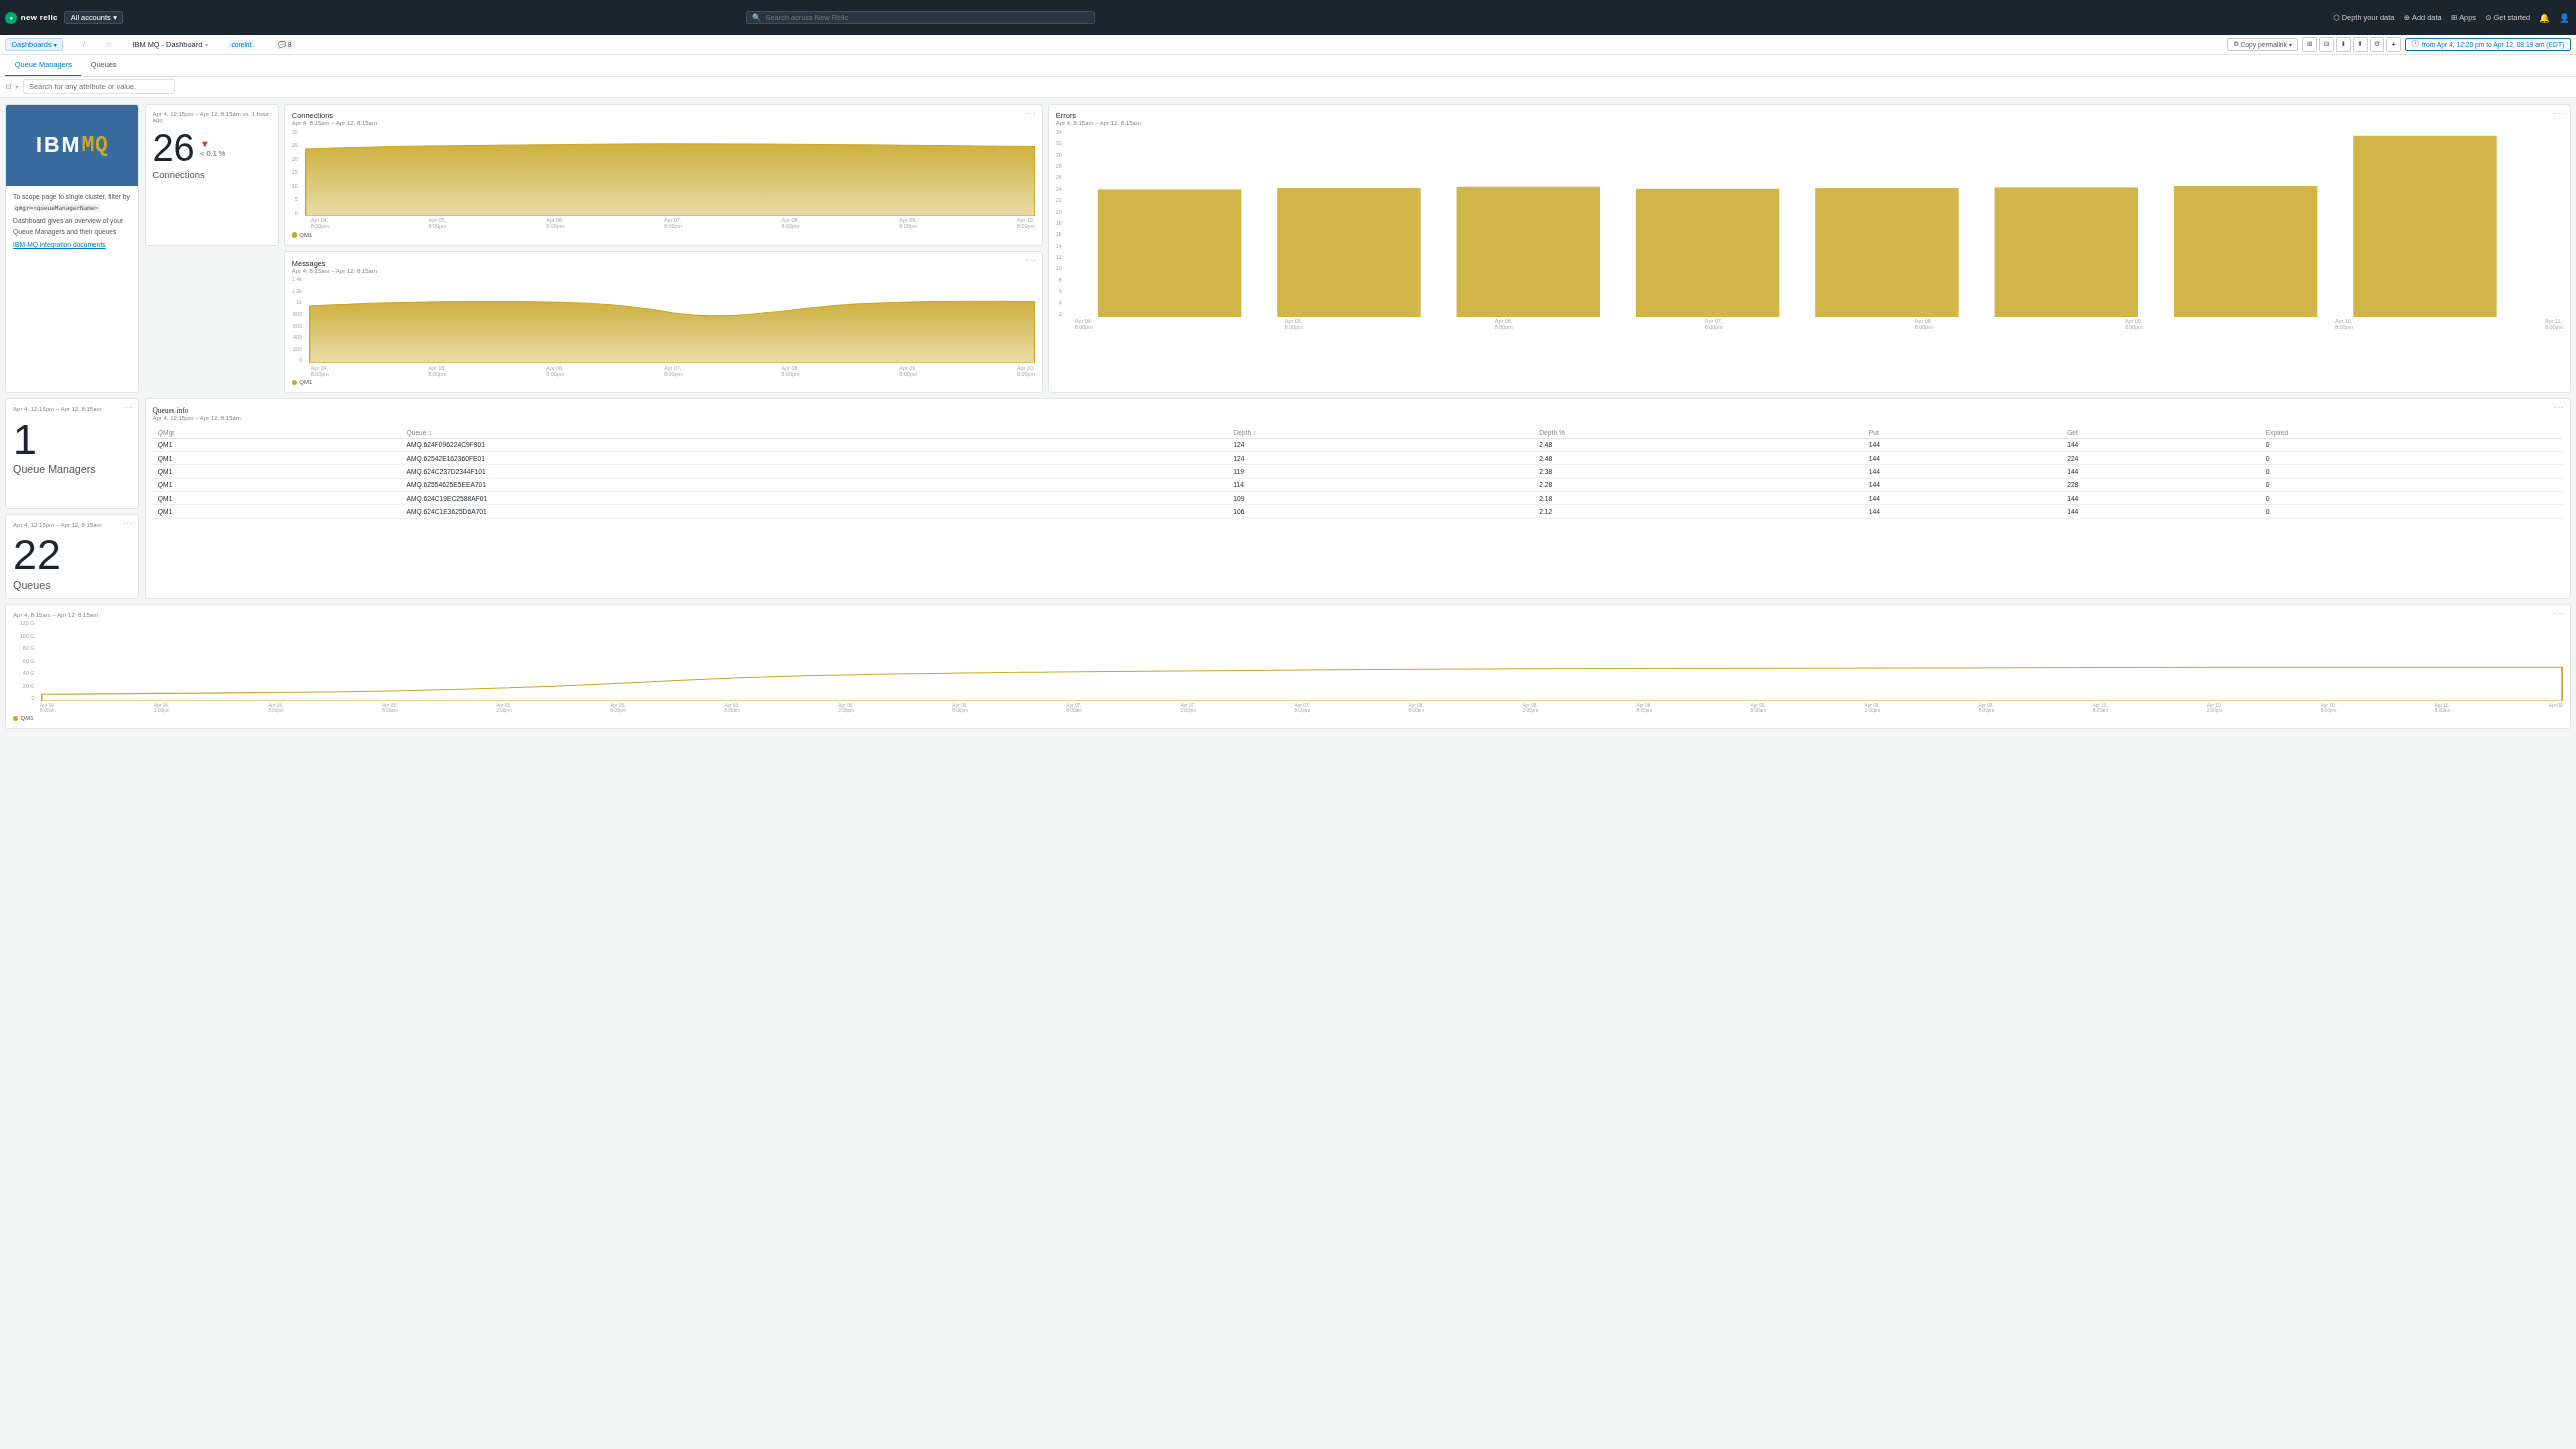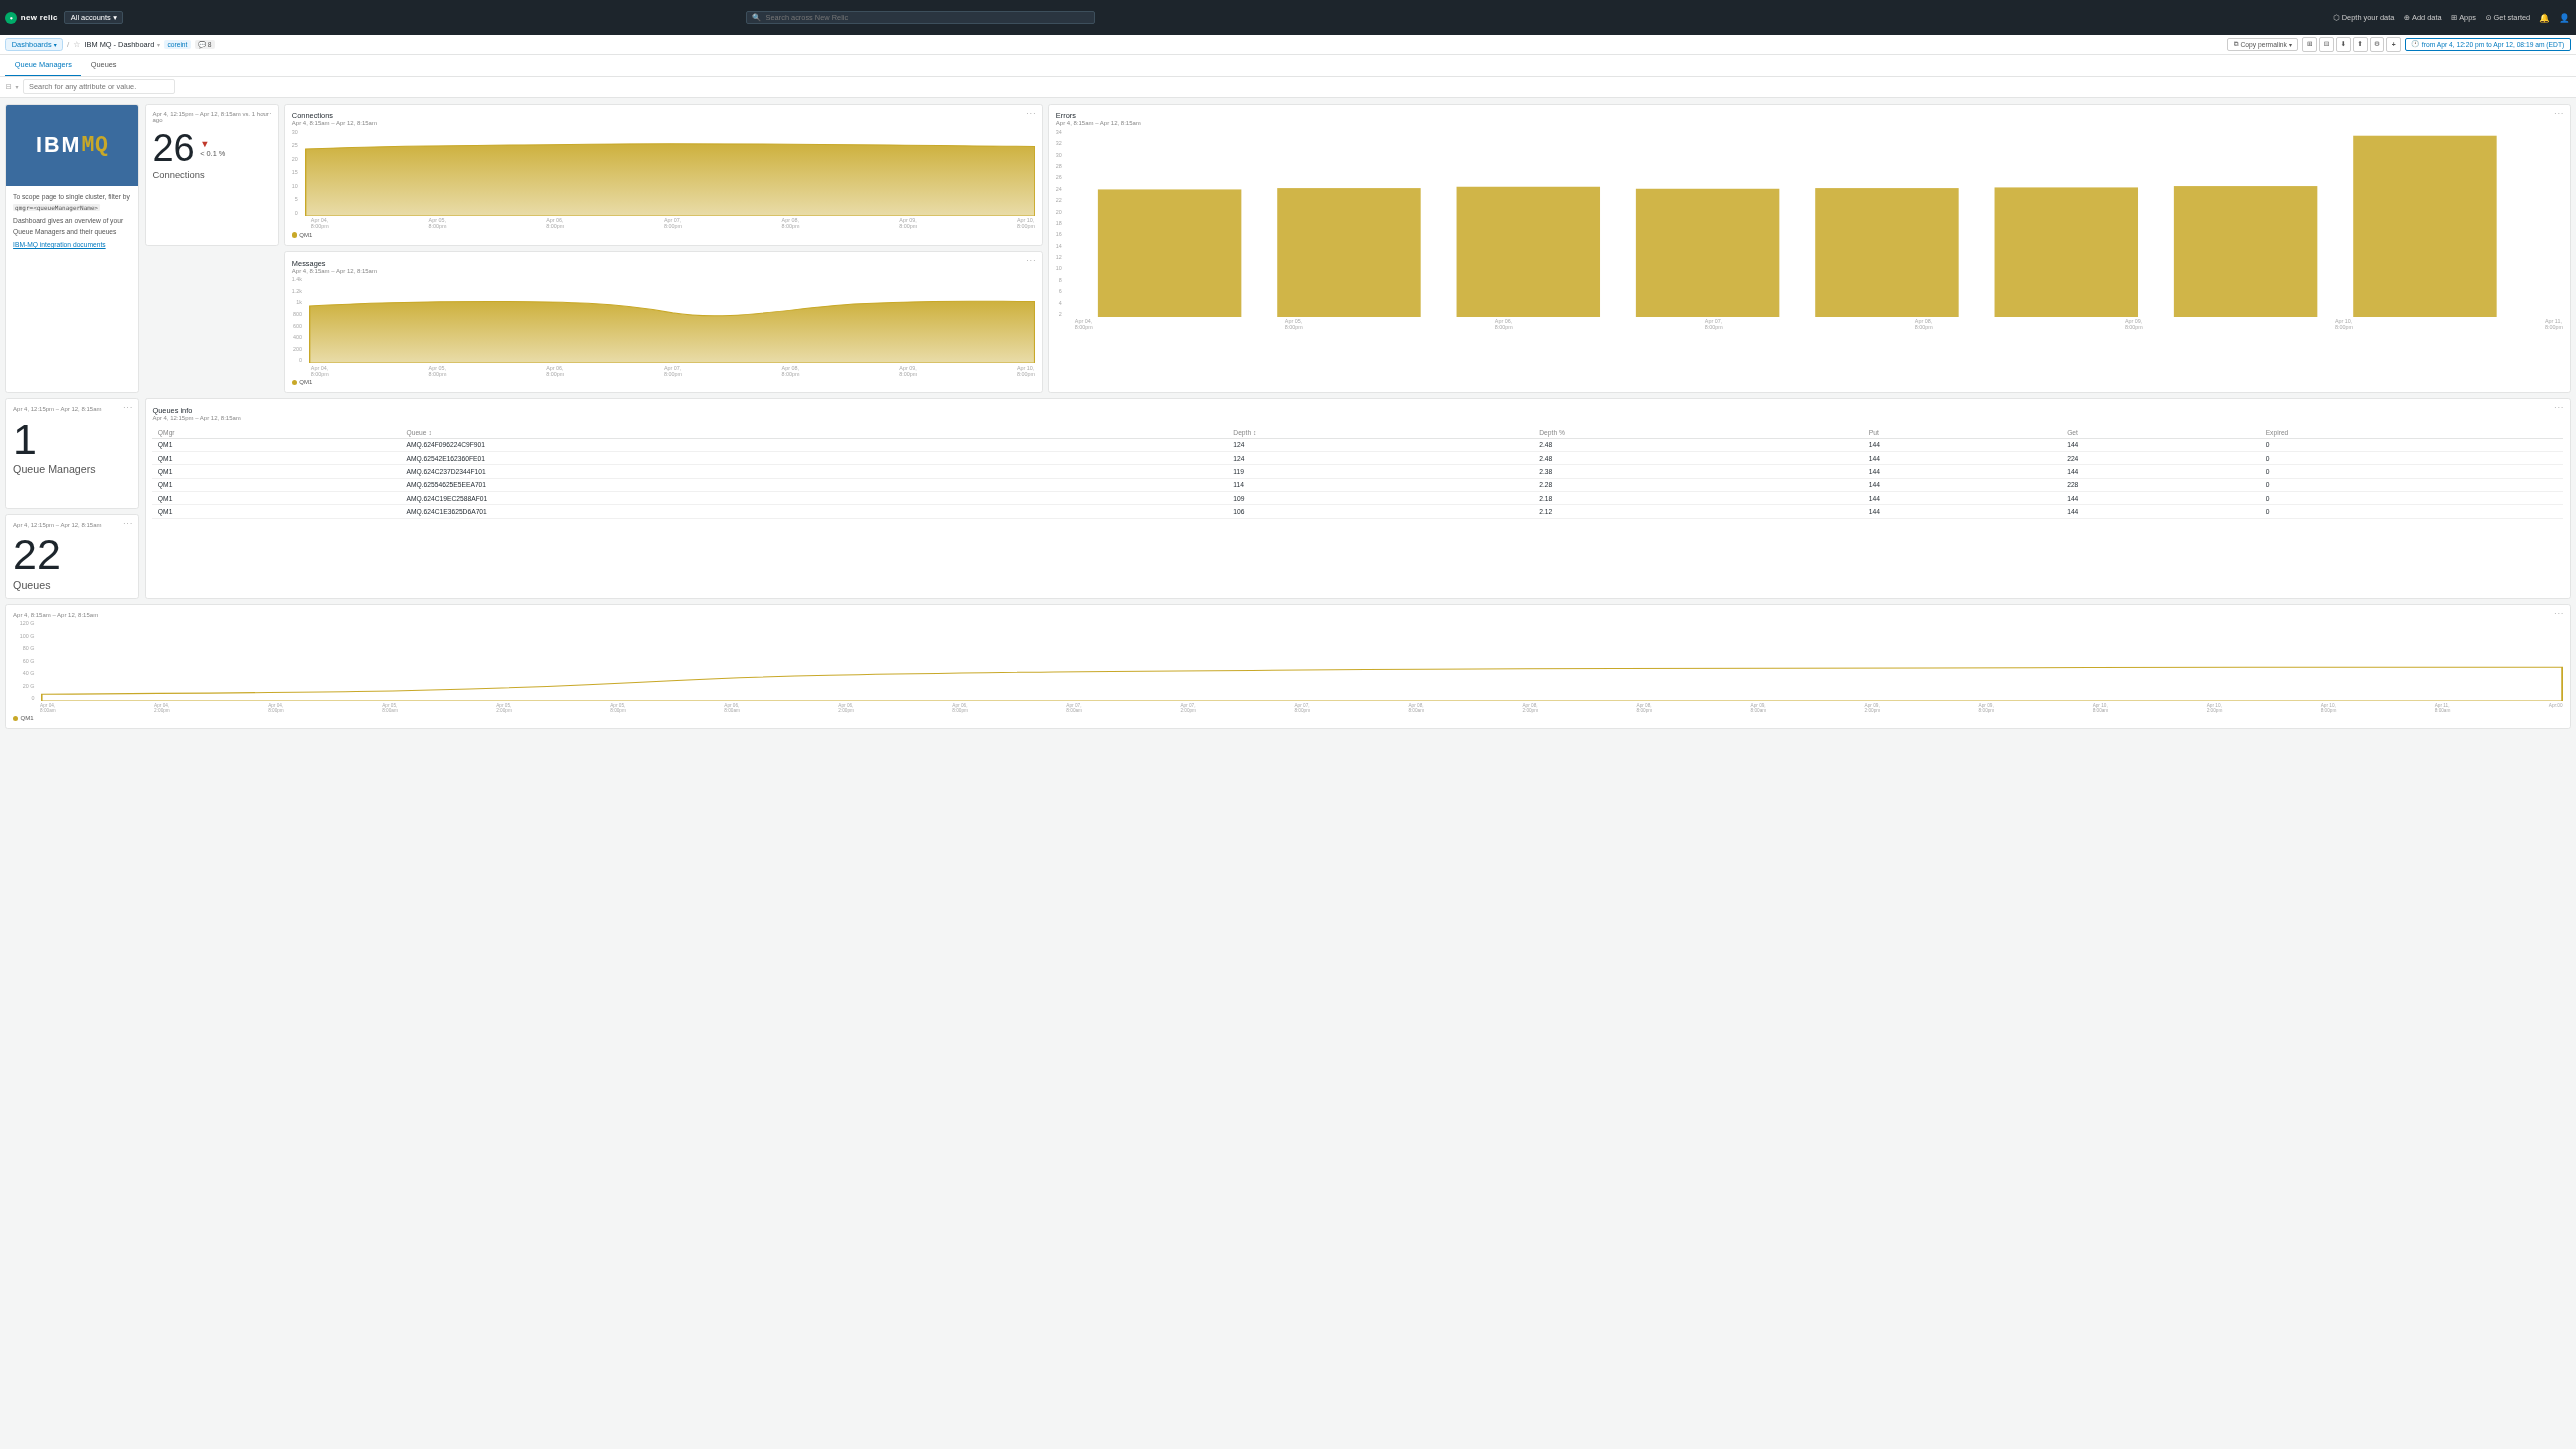--- a/index.html
+++ b/index.html
@@ -38,21 +38,21 @@
     </div>
     <div style="display:flex;align-items:center;gap:2px;font-size:7.4px;color:#ccc;cursor:pointer;">
       <span>⊙</span>
       <span>Get started</span>
     </div>
     <span style="color:#ccc;cursor:pointer;font-size:8.7px;">🔔</span>
     <span style="color:#ccc;cursor:pointer;font-size:8.7px;">👤</span>
   </div>
 </nav>
 
-<div style="display:flex;align-items:center;background:#fff;border-bottom:0.7px solid #e3e4e4;height:20px;padding:0 5.4px;gap:4px;">
+<div style="display:flex;align-items:center;background:#fff;border-bottom:0.7px solid #e3e4e4;height:20px;padding:0 5.4px;gap:20px;">
   <div style="background:#e8f4fd;border:0.7px solid #b3d9f5;border-radius:2.7px;font-size:7.4px;padding:0.7px 5.4px;color:#0079bf;cursor:pointer;display:flex;align-items:center;gap:2px;">
     <span>Dashboards</span>
     <span style="font-size:6px;">▾</span>
   </div>
   <span style="color:#aaa;">/</span>
   <span style="color:#aaa;cursor:pointer;font-size:8px;">☆</span>
   <div style="font-size:7.4px;color:#1d252c;font-weight:500;display:flex;align-items:center;gap:2.7px;cursor:pointer;">
     <span>IBM MQ - Dashboard</span>
     <span style="font-size:6px;color:#aaa;">▾</span>
   </div>
@@ -288,21 +288,21 @@
 
   <div style="background:#fff;border-radius:2.7px;border:0.7px solid #e3e4e4;padding:6.7px;position:relative;grid-column:1;grid-row:4;">
     <div style="position:absolute;top:4px;right:5.4px;cursor:pointer;color:#aaa;font-size:8px;letter-spacing:0.7px;">···</div>
     <div style="font-size:6px;color:#888;">Apr 4, 12:15pm – Apr 12, 8:15am</div>
     <div style="font-size:43px;font-weight:300;color:#1d252c;line-height:1;margin-top:5.4px;">22</div>
     <div style="font-size:10.7px;color:#555;margin-top:2.7px;">Queues</div>
   </div>
 
   <div style="background:#fff;border-radius:2.7px;border:0.7px solid #e3e4e4;padding:6.7px;position:relative;grid-column:2/6;grid-row:3/5;">
     <div style="position:absolute;top:4px;right:5.4px;cursor:pointer;color:#aaa;font-size:8px;letter-spacing:0.7px;">···</div>
-    <div style="font-size:7.4px;font-weight:500;color:#1d252c;">Queues info</div>
+    <div style="font-size:7.4px;font-weight:500;color:#1d252c;font-family:Liberation Serif, serif;">Queues info</div>
     <div style="font-size:6px;color:#888;margin-bottom:5.4px;">Apr 4, 12:15pm – Apr 12, 8:15am</div>
     <table style="width:100%;border-collapse:collapse;font-size:6.7px;">
       <thead>
         <tr>
           <th style="text-align:left;padding:2px 5.4px;color:#888;font-weight:500;border-bottom:0.7px solid #e3e4e4;font-size:6.7px;">QMgr</th>
           <th style="text-align:left;padding:2px 5.4px;color:#888;font-weight:500;border-bottom:0.7px solid #e3e4e4;font-size:6.7px;">Queue ↕</th>
           <th style="text-align:left;padding:2px 5.4px;color:#888;font-weight:500;border-bottom:0.7px solid #e3e4e4;font-size:6.7px;">Depth ↕</th>
           <th style="text-align:left;padding:2px 5.4px;color:#888;font-weight:500;border-bottom:0.7px solid #e3e4e4;font-size:6.7px;">Depth %</th>
           <th style="text-align:left;padding:2px 5.4px;color:#888;font-weight:500;border-bottom:0.7px solid #e3e4e4;font-size:6.7px;">Put</th>
           <th style="text-align:left;padding:2px 5.4px;color:#888;font-weight:500;border-bottom:0.7px solid #e3e4e4;font-size:6.7px;">Get</th>

